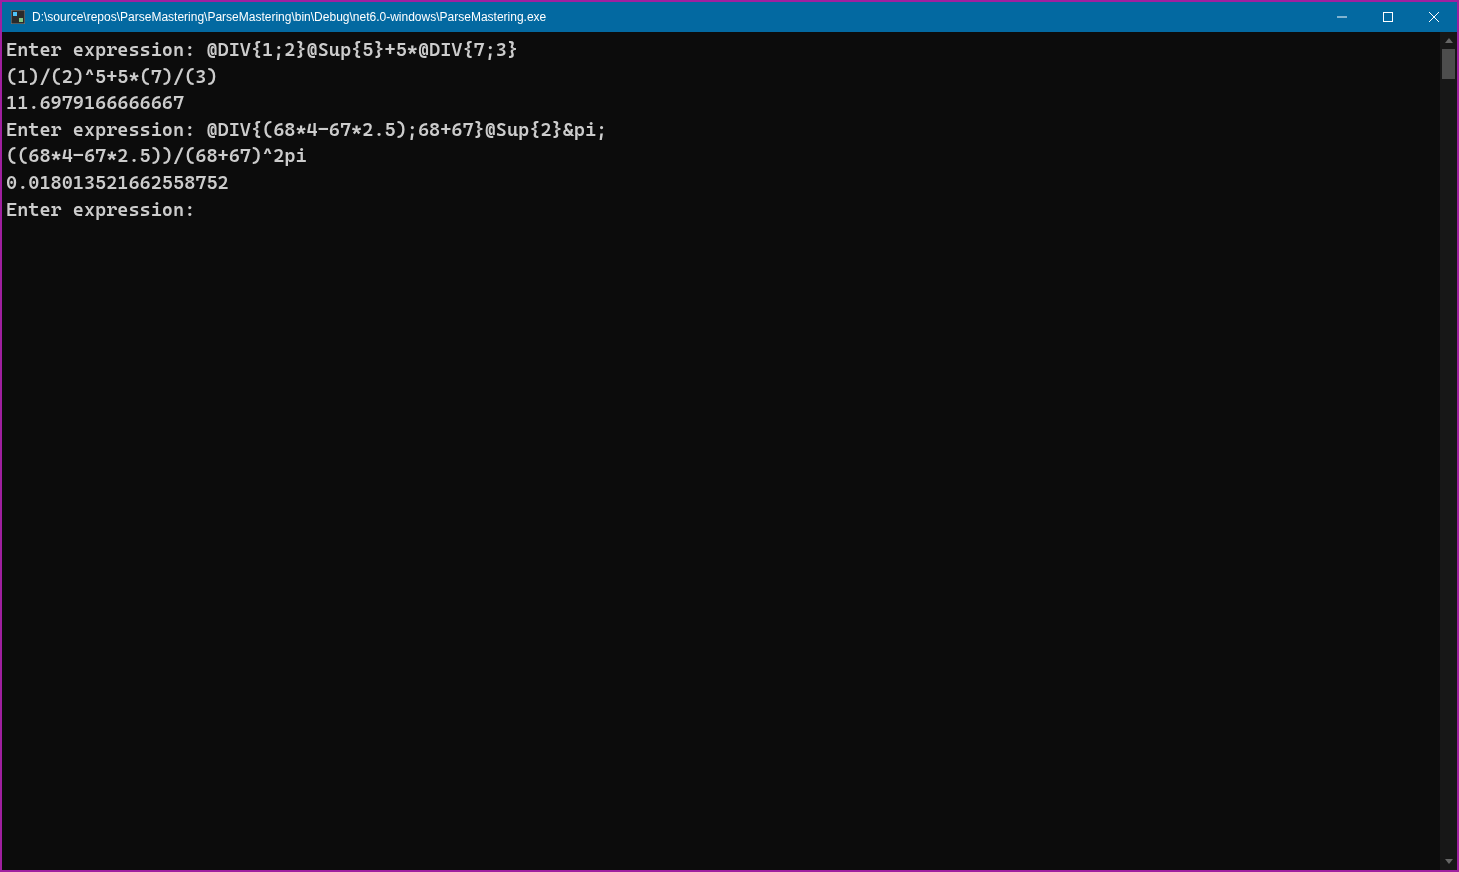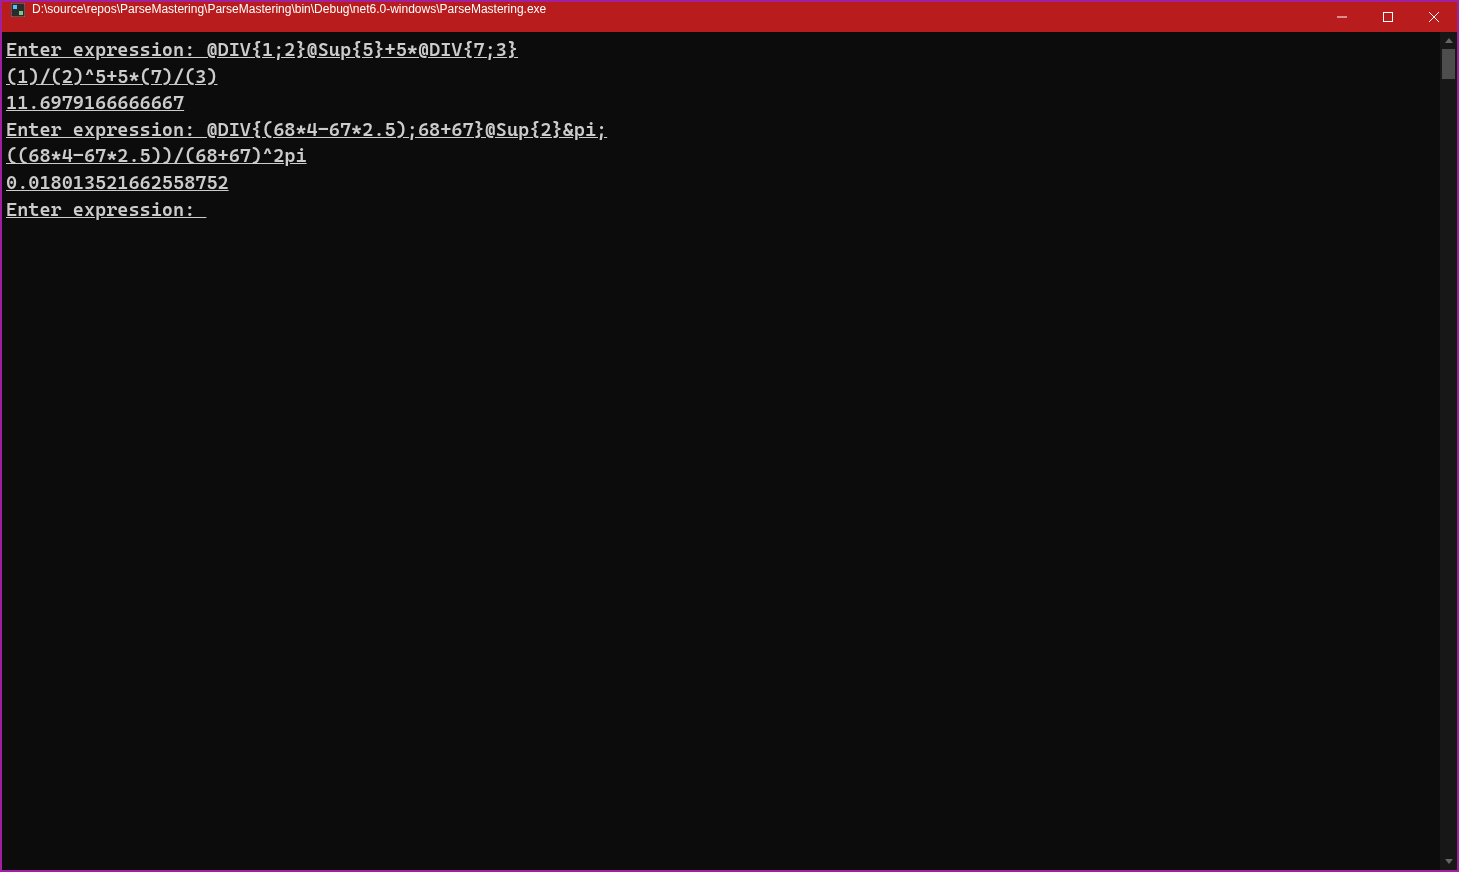--- a/index.html
+++ b/index.html
@@ -17,23 +17,23 @@
     .window {
       width: 100%;
       height: 100%;
       border: 2px solid #a020a0;
       display: flex;
       flex-direction: column;
       background: #0c0c0c;
     }
     .titlebar {
       height: 30px;
-      background: #b91c1c;
+      background: #0369a1;
       display: flex;
-      align-items: flex-start;
+      align-items: center;
       padding-left: 8px;
       color: #ffffff;
       font-size: 12px;
       user-select: none;
     }
     .titlebar-icon {
       width: 16px;
       height: 16px;
       margin-right: 6px;
       display: inline-flex;
@@ -71,21 +71,20 @@
       font-family: "Cascadia Mono", "Consolas", monospace;
       font-size: 19px;
       font-weight: 600;
       color: #cccccc;
       line-height: 1.4;
       white-space: pre;
       overflow: hidden;
     }
     .console-line {
       display: block;
-      text-decoration: underline;
     }
     .scrollbar {
       width: 17px;
       background: #171717;
       display: flex;
       flex-direction: column;
     }
     .scroll-arrow {
       height: 17px;
       display: flex;

